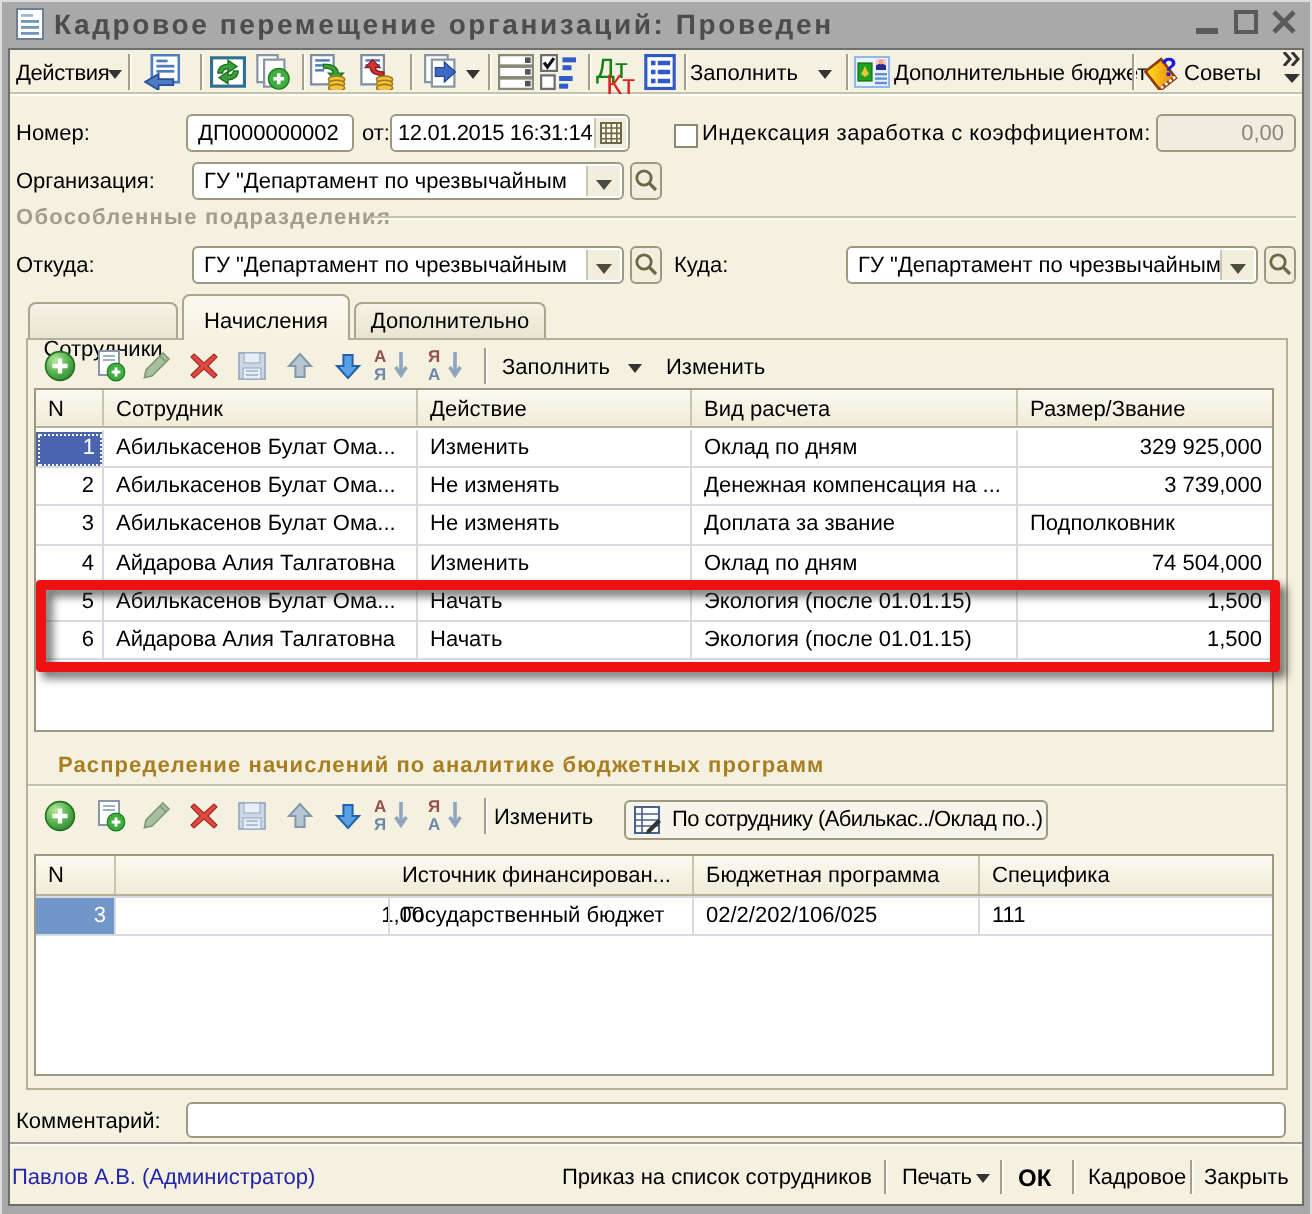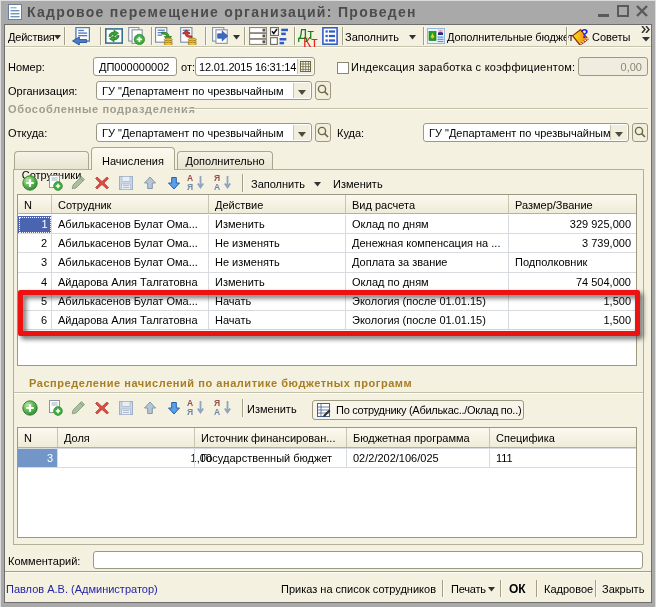--- a/index.html
+++ b/index.html
@@ -403,21 +403,20 @@
         <path d="M1.5 5 L13.5 5 M1.5 8 L13.5 8 M1.5 11 L13.5 11 M5 1.5 L5 14.5" stroke="#47618c" stroke-width="0.8"></path>
         <path d="M9 14.5 L14.5 9 L13 7.5 L7.5 13 L7 14.8 Z" fill="#333"></path>
       </svg>
  <span style="position:absolute;left:23px;top:3px;font-size:11px;white-space:nowrap;letter-spacing:-0.28px">По сотруднику (Абилькас../Оклад по..)</span>
     </div>
   </div>
 
 <div class="tblwrap" style="left:17px;top:427px;width:620px;height:111px">
  <div class="thead" style="height:20px">
   <div class="th" style="left:0;width:40px">N</div>
-  <div class="th" style="left:40px;width:137px">Доля</div>
   <div class="th" style="left:177px;width:152px">Источник финансирован...</div>
   <div class="th" style="left:329px;width:143px">Бюджетная программа</div>
   <div class="th" style="left:472px;width:146px;border-right:none">Специфика</div>
  </div>
  <div class="td" style="left:0;top:21px;width:39px;height:19px;background:#7396c8;color:#fff;text-align:right">3</div>
  <div class="td num" style="left:40px;top:21px;width:158px">1,00</div>
  <div class="td" style="left:177px;top:21px;width:152px">Государственный бюджет</div>
  <div class="td" style="left:329px;top:21px;width:143px">02/2/202/106/025</div>
  <div class="td" style="left:472px;top:21px;width:146px">111</div>
  <div class="rline" style="top:20px"></div>

